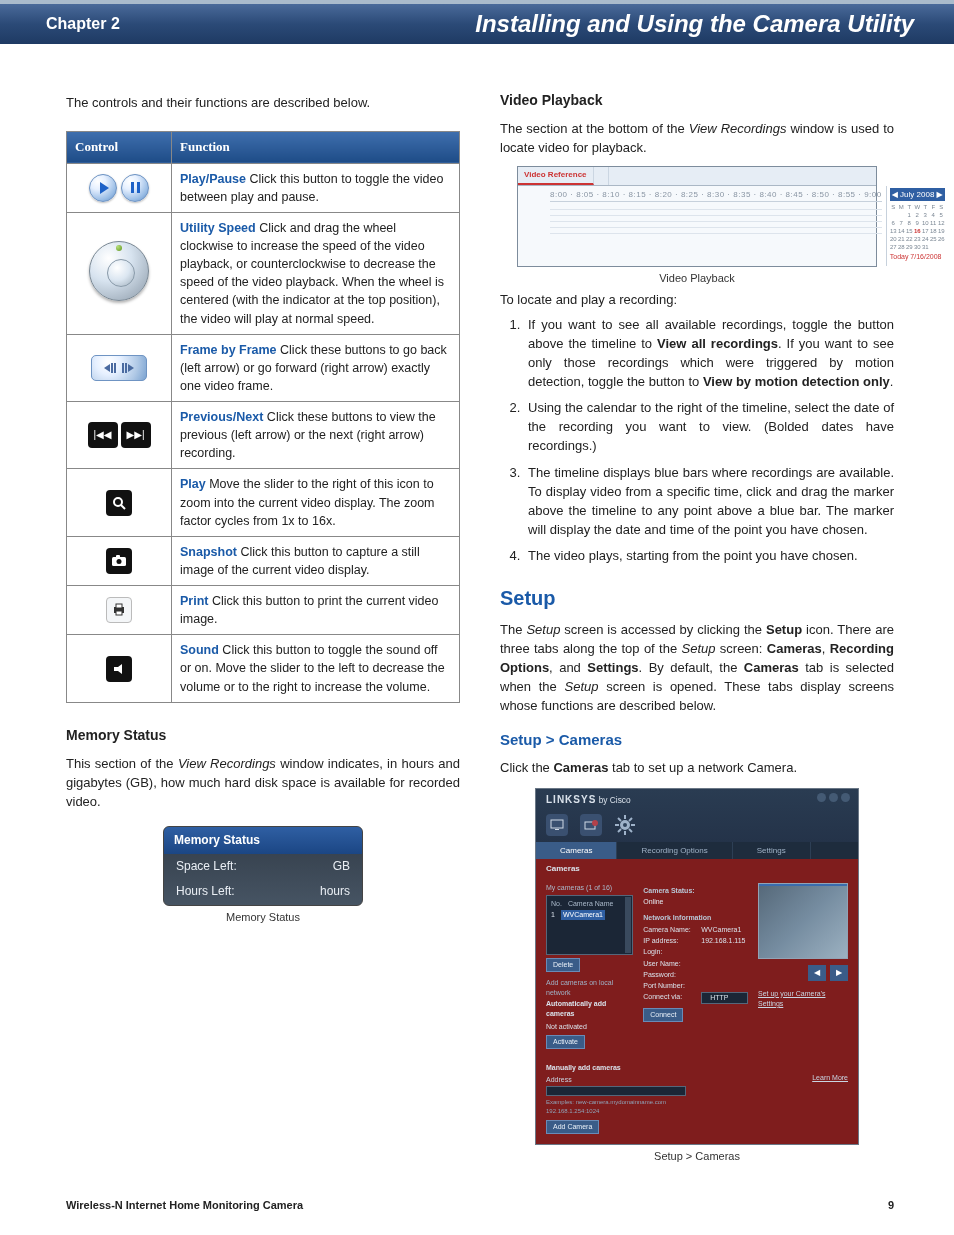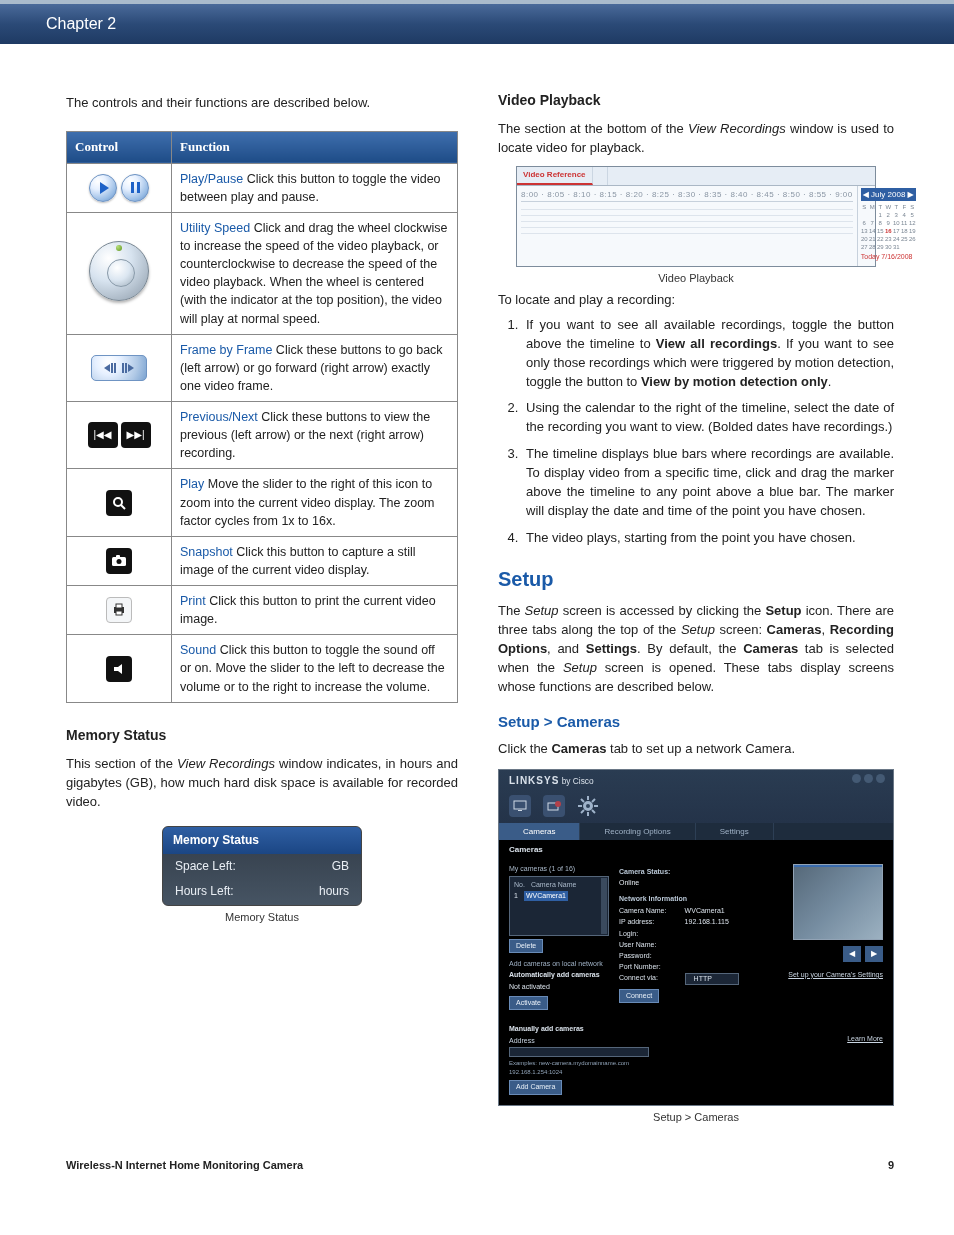--- a/index.html
+++ b/index.html
@@ -15,21 +15,21 @@
     background: linear-gradient(#4a6a9a 0%, #2b4a77 50%, #1e3a63 100%);
     color: #fff;
     height: 44px;
     display: flex;
     justify-content: space-between;
     align-items: center;
     padding: 0 40px 0 46px;
     border-top: 4px solid #aabbcc;
   }
   .chapter-label {
-    font-weight: 400;
+    font-weight: 700;
     font-size: 16px;
   }
   .banner-title {
     font-weight: 700;
     font-size: 24px;
     font-style: italic;
   }
   .page-body {
     display: flex;
     gap: 40px;
@@ -61,21 +61,21 @@
     padding: 6px 8px;
     vertical-align: top;
   }
   table.controls td.icon-cell {
     width: 105px;
     text-align: center;
     vertical-align: middle;
   }
   .func-name {
     color: #1a5aa8;
-    font-weight: 400;
+    font-weight: 700;
   }
 
   
   .ico {
     display: inline-flex;
     align-items: center;
     justify-content: center;
   }
   .circle-btn {
     width: 28px; height: 28px;
@@ -211,20 +211,21 @@
     border-right: 1px solid #cbd6e2;
     color: #6e7d8f;
   }
   .vp-fig .tabs span.on {
     color: #c33;
     border-bottom: 2px solid #c33;
     font-weight: 700;
   }
   .vp-fig .main {
     display: flex;
+    margin-left: 28px;
   }
   .vp-fig .tl {
     flex: 1;
     padding: 3px 4px 6px;
   }
   .vp-fig .tl .ticks {
     color: #8a96a4;
     white-space: nowrap;
     overflow: hidden;
     letter-spacing: 0.5px;
@@ -267,24 +268,24 @@
     font-size: 7px;
     color: #c33;
     margin-top: 2px;
   }
 
   ol.steps { margin: 6px 0 6px 24px; }
   ol.steps li { margin-bottom: 8px; text-align: justify; padding-left: 4px; }
 
   
   .setup-fig {
-    width: 396px;
+    width: 324px;
     border: 1px solid #6a7786;
     margin: 10px auto 4px;
-    background: #000000;
+    background: #7f1d1d;
     color: #d9e1ea;
     font-size: 8px;
   }
   .setup-fig .hdr {
     background: linear-gradient(#2a3c52, #243349);
     padding: 4px 10px 0;
   }
   .setup-fig .brand {
     font-size: 10px;
     font-weight: 700;
@@ -409,20 +410,21 @@
     font-size: 11px;
   }
   .footer .ft-left { font-weight: 700; }
   .footer .ft-right { font-weight: 700; }
 </style>
 </head>
 <body>
 
 <div class="top-bar">
   <span class="chapter-label">Chapter 2</span>
+  <span class="banner-title">Installing and Using the Camera Utility</span>
 </div>
 
 <div class="page-body">
 
   <div class="col">
     <p>The controls and their functions are described below.</p>
 
     <table class="controls">
       <thead>
         <tr>

